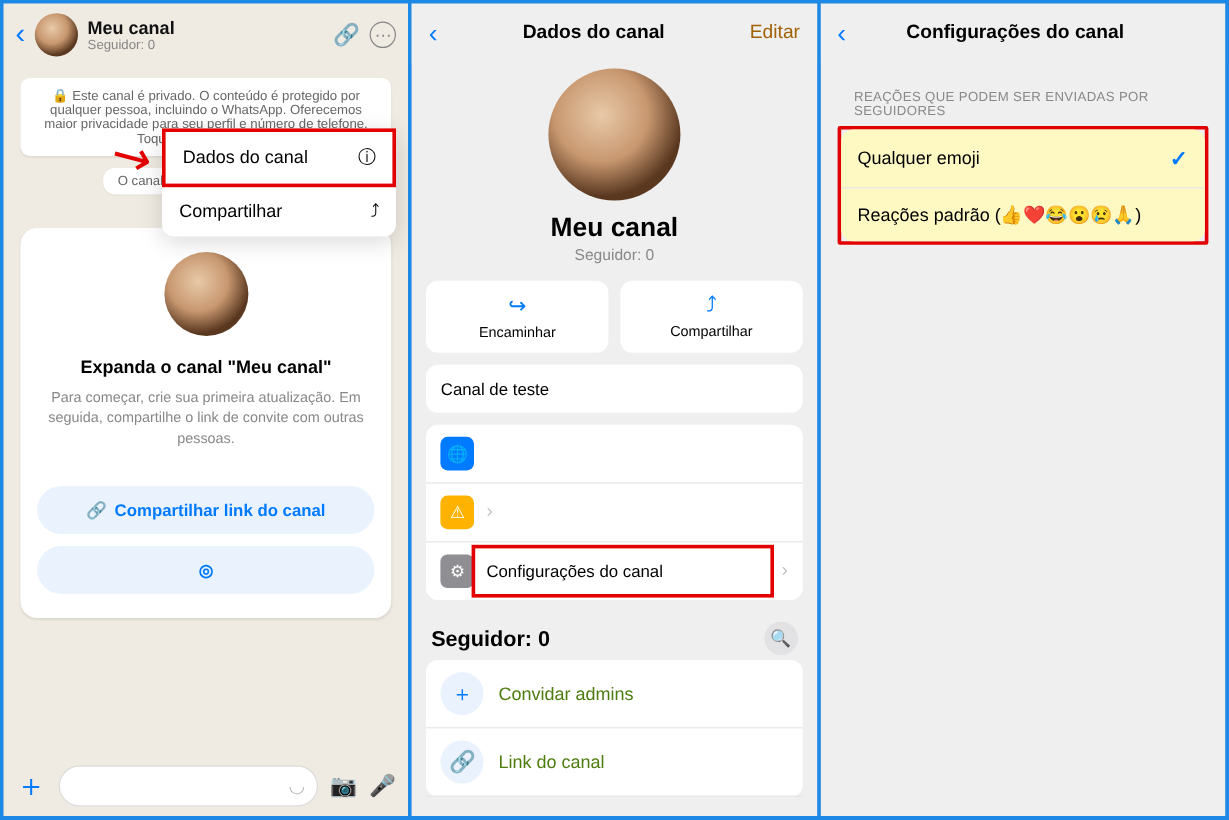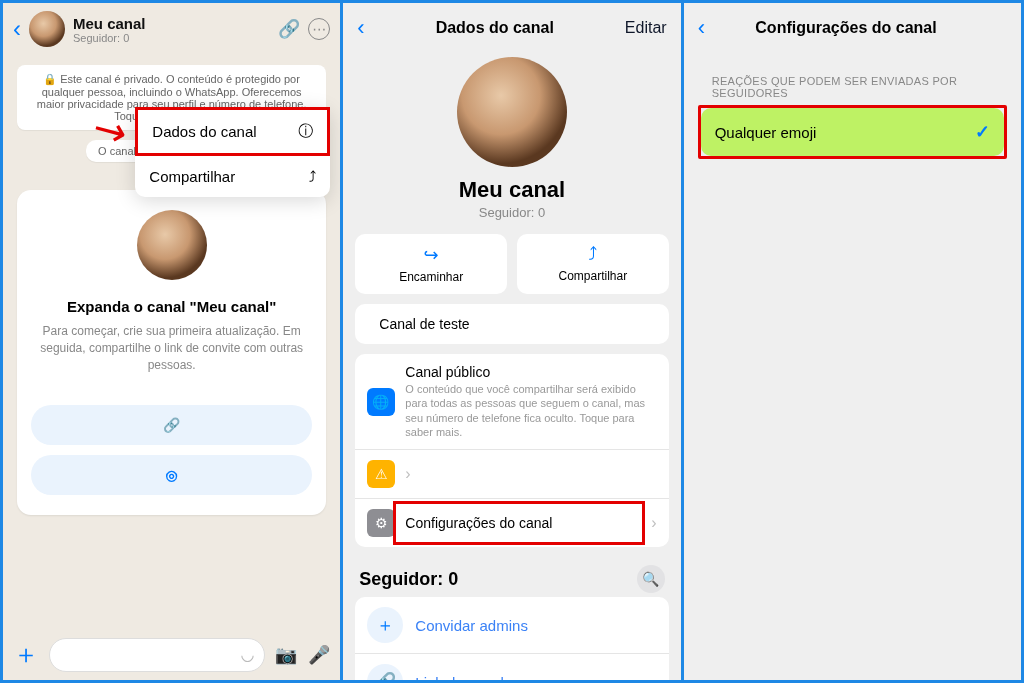--- a/index.html
+++ b/index.html
@@ -134,21 +134,21 @@
     }
     
     
     .header2 {
       display: flex; align-items: center; justify-content: space-between;
       padding: 12px 14px;
       background: #efefef;
     }
     .header2 .back { color: #007aff; font-size: 22px; }
     .header2 .ttl { font-weight: 600; font-size: 16px; }
-    .header2 .edit { color: #0f172a; font-size: 16px; }
+    .header2 .edit { color: #a16207; font-size: 16px; }
     
     .p2body { padding: 0 12px; flex:1; overflow:hidden; display:flex; flex-direction:column;}
     .profile-block { text-align: center; padding: 4px 0 14px; }
     .avatar-lg {
       width: 110px; height: 110px; border-radius: 50%;
       margin: 0 auto 10px;
       background: radial-gradient(circle at 40% 35%, #e8c9a8 0%, #c89870 40%, #5a3820 70%);
     }
     .profile-block h2 { font-size: 22px; font-weight: 700; margin-bottom: 2px; }
     .profile-block .sub { color: #888; font-size: 13px; }
@@ -158,21 +158,21 @@
       flex: 1; background: #fff; border-radius: 10px;
       padding: 10px; text-align: center;
       display:flex; flex-direction:column; align-items:center; gap:4px;
     }
     .action-btn .ic { color: #007aff; font-size: 18px; }
     .action-btn .lb { font-size: 12px; }
     
     .white-section {
       background: #fff; border-radius: 10px; margin-bottom: 10px;
     }
-    .white-section.pad { padding: 12px 24px; font-size: 14px; }
+    .white-section.pad { padding: 12px 12px; font-size: 14px; }
     .list-item {
       display: flex; align-items: center; gap: 10px;
       padding: 10px 12px;
       border-bottom: 0.5px solid #e5e5e5;
     }
     .list-item:last-child { border-bottom: none; }
     .sq-icon {
       width: 28px; height: 28px; border-radius: 6px;
       display: flex; align-items: center; justify-content: center;
       color: #fff; font-size: 14px; flex-shrink:0;
@@ -199,38 +199,38 @@
       display:flex; align-items:center; gap:12px;
       padding: 10px 12px;
       border-bottom: 0.5px solid #e5e5e5;
     }
     .circ-icon {
       width:36px; height:36px; border-radius:50%;
       background:#eaf3fd; color:#007aff;
       display:flex;align-items:center;justify-content:center;
       font-size:18px;
     }
-    .invite-item .lbl{ color:#3b82f6; font-size:15px;text-align:right;}
+    .invite-item .lbl{ color:#4d7c0f; font-size:15px;text-align:right;}
     .item-highlight-wrap { position:relative; }
     .item-highlight {
       position:absolute; border:3px solid #e30000;
       left:38px; right:24px; top:2px; bottom:2px;
       pointer-events:none;
     }
     
     
     .p3body { padding: 14px; }
     .section-label {
       font-size: 11px; color: #888;
       text-transform: uppercase;
       padding: 8px 14px 6px;
       letter-spacing: 0.3px;
     }
     .opt-list {
-      background: #bef264; border-radius: 10px;
+      background: #fef9c3; border-radius: 10px;
     }
     .opt-item {
       display: flex; justify-content: space-between; align-items: center;
       padding: 13px 14px;
       border-bottom: 0.5px solid #e5e5e5;
       font-size: 15px;
     }
     .opt-item:last-child { border-bottom: none; }
     .check { color: #007aff; font-size: 18px; font-weight:bold;}
     .redwrap { border: 3px solid #e30000; border-radius: 2px; }
@@ -267,20 +267,21 @@
 
     <div class="info-bubble">🔒 Este canal é privado. O conteúdo é protegido por qualquer pessoa, incluindo o WhatsApp. Oferecemos maior privacidade para seu perfil e número de telefone. Toque para saber mais.</div>
     <div class="info-pill">O canal "Meu canal" foi criado</div>
 
     <div class="card">
       <div class="avatar-med"></div>
       <h3>Expanda o canal "Meu canal"</h3>
       <p>Para começar, crie sua primeira atualização. Em seguida, compartilhe o link de convite com outras pessoas.</p>
       <div class="pill-btn">
         <span>🔗</span>
+        <span>Compartilhar link do canal</span>
       </div>
       <div class="pill-btn">
         <span>◎</span>
       </div>
     </div>
   </div>
 
   <div class="input-bar">
     <span class="plus">＋</span>
     <div class="input-field">
@@ -314,24 +315,20 @@
         <span class="ic">⤴</span>
         <span class="lb">Compartilhar</span>
       </div>
     </div>
 
     <div class="white-section pad">Canal de teste</div>
 
     <div class="white-section">
       <div class="list-item">
         <div class="sq-icon blue">🌐</div>
-        <div class="li-text">
-          <div>Canal público</div>
-          <div class="li-sub">O conteúdo que você compartilhar será exibido para todas as pessoas que seguem o canal, mas seu número de telefone fica oculto. Toque para saber mais.</div>
-        </div>
       </div>
       <div class="list-item">
         <div class="sq-icon yellow">⚠</div>
         <span class="chev">›</span>
       </div>
       <div class="list-item item-highlight-wrap">
         <div class="sq-icon gray">⚙</div>
         <div class="li-text">Configurações do canal</div>
         <span class="chev">›</span>
         <div class="item-highlight"></div>
@@ -365,16 +362,19 @@
   </div>
 
   <div class="p3body">
     <div class="section-label">REAÇÕES QUE PODEM SER ENVIADAS POR SEGUIDORES</div>
     <div class="redwrap">
       <div class="opt-list">
         <div class="opt-item">
           <span>Qualquer emoji</span>
           <span class="check">✓</span>
         </div>
+        <div class="opt-item">
+          <span>Reações padrão (👍❤️😂😮😢🙏)</span>
+        </div>
       </div>
     </div>
   </div>
 </div>
 
 </body></html>

